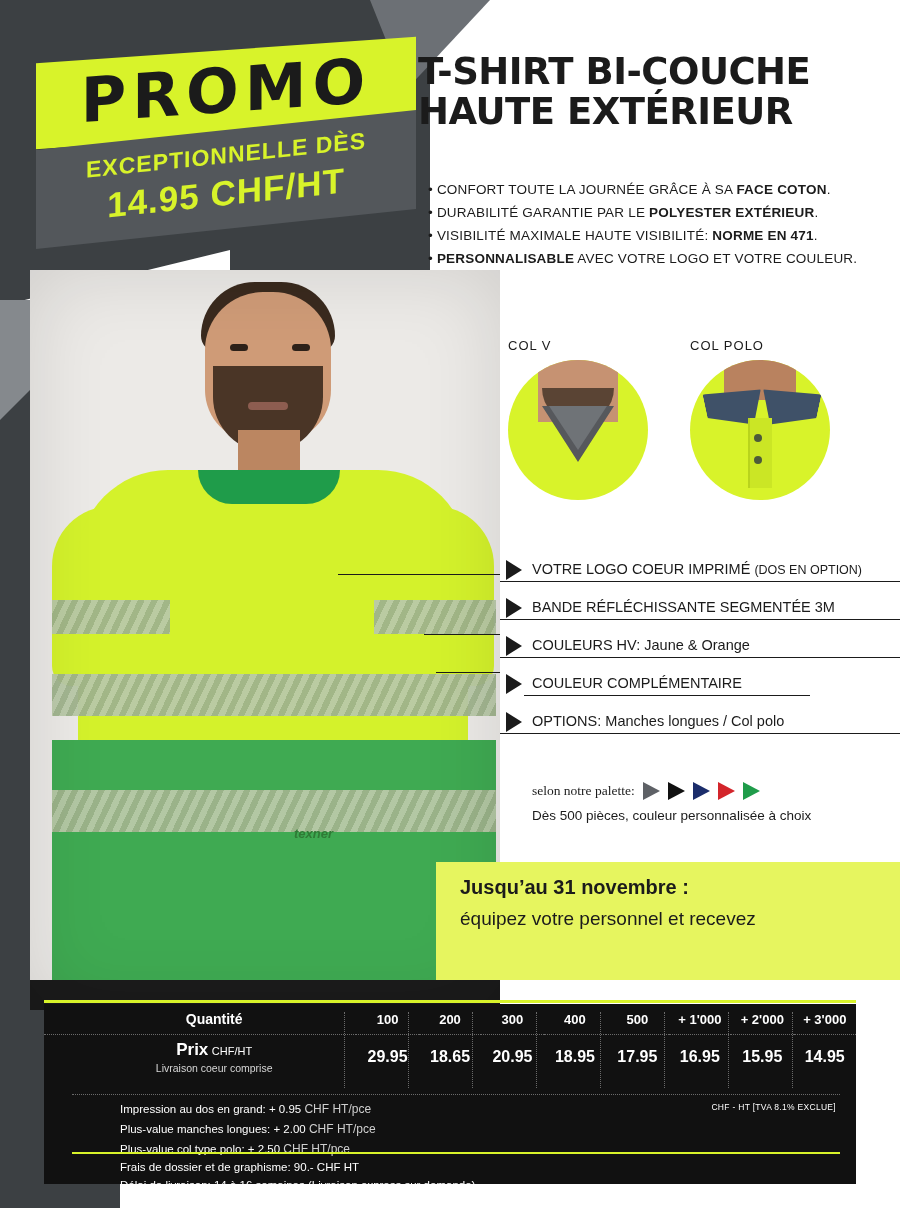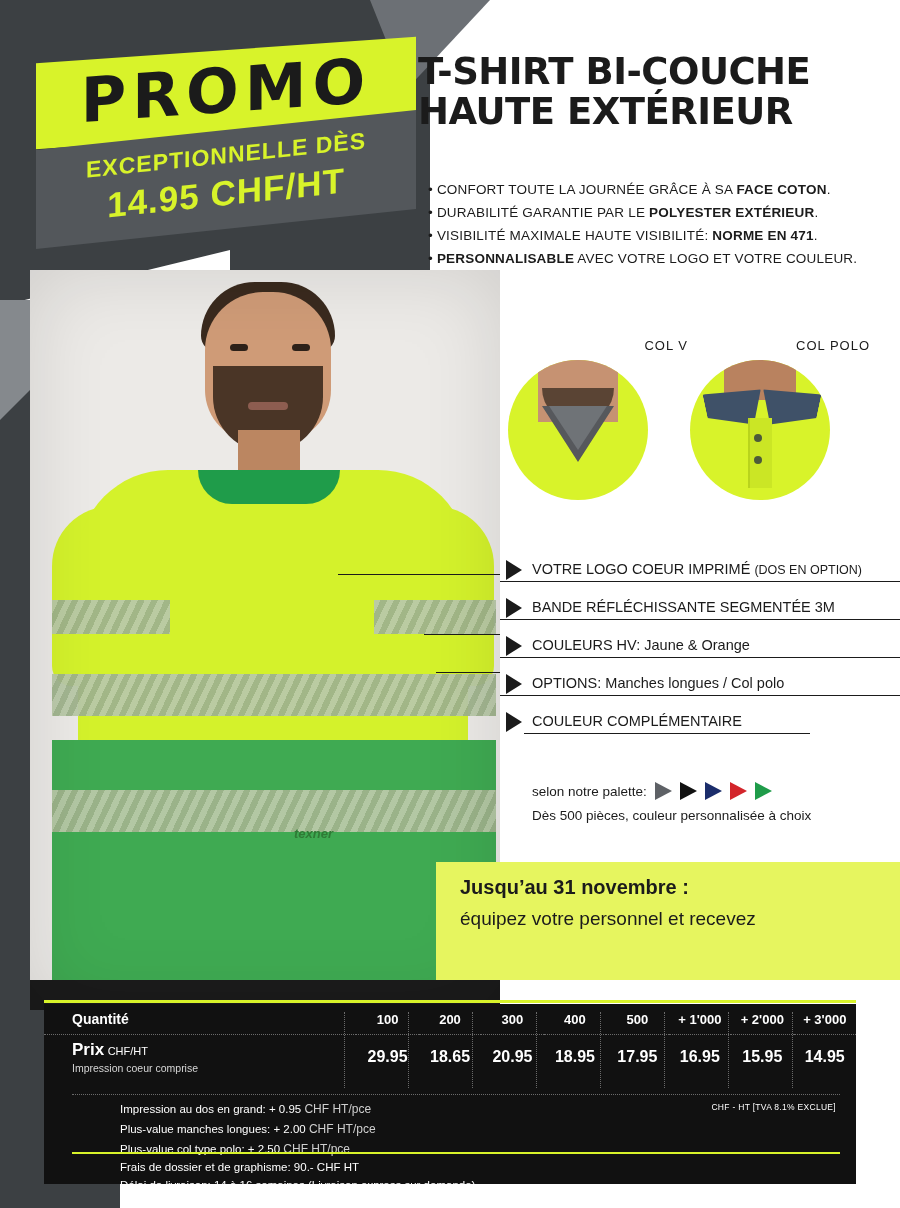--- a/index.html
+++ b/index.html
@@ -67,21 +67,21 @@
   .bullets p{
     margin:0 0 8px 0;font-size:13.5px;color:#1b1b1b;letter-spacing:.2px;
     font-family:"Liberation Sans", sans-serif;
   }
   .bullets b{font-weight:bold;}
 
   
   .collars{position:absolute;left:500px;top:338px;width:390px;}
   .collar{position:absolute;top:22px;}
   .collar .cap{
-    position:absolute;top:-22px;left:0;width:180px;text-align:right;
+    position:absolute;top:-22px;left:0;width:180px;text-align:left;
     font-size:13px;letter-spacing:1px;color:#1b1b1b;
   }
   .circ{
     width:140px;height:140px;border-radius:50%;overflow:hidden;position:relative;
     margin:0 auto;background:#d8f32a;
   }
   .collar.v{left:8px;}
   .collar.polo{left:190px;}
   .circ .skin{position:absolute;left:30px;top:0;width:80px;height:62px;background:#c69272;}
   .circ .beard{position:absolute;left:34px;top:28px;width:72px;height:36px;background:#5a4434;border-radius:0 0 40px 40px;}
@@ -105,41 +105,41 @@
   .frow{position:relative;height:38px;}
   .frow .line{position:absolute;left:0;right:0;bottom:8px;height:1px;background:#1b1b1b;}
   .frow .arrow{
     position:absolute;left:6px;bottom:10px;width:0;height:0;
     border-top:10px solid transparent;border-bottom:10px solid transparent;border-left:16px solid #1b1b1b;
   }
   .frow .txt{position:absolute;left:32px;bottom:13px;font-size:14.5px;color:#1b1b1b;margin-top:8px;}
   .frow .txt .small{font-size:12.5px;}
 
   .palette{position:absolute;left:532px;top:782px;width:360px;font-size:13.5px;color:#1b1b1b;}
-  .palette .row1{display:flex;align-items:center;gap:8px;}
+  .palette .row1{display:flex;align-items:center;gap:8px;font-family:Liberation Serif, serif;}
   .tri{width:0;height:0;border-top:9px solid transparent;border-bottom:9px solid transparent;border-left:17px solid #000;}
   .palette .row2{margin-top:8px;font-size:13.5px;}
 
   
   .leader{position:absolute;height:1px;background:#1b1b1b;}
 
   
   .offer{
     position:absolute;left:436px;top:862px;width:485px;height:118px;background:#e6f55f;
   }
   .offer .l1{position:absolute;left:24px;top:14px;font-size:20px;font-weight:bold;color:#1b1b1b;}
   .offer .l2{position:absolute;left:24px;top:46px;font-size:19px;color:#1b1b1b;}
   .offer .l3{position:absolute;left:24px;top:78px;font-size:21px;color:#1b1b1b;}
   .offer .l3 b{font-weight:bold;}
 
   
   .tablewrap{position:absolute;left:44px;top:1004px;width:812px;height:180px;background:#111111;}
   .tbl{width:100%;border-collapse:collapse;}
   .tbl th,.tbl td{color:#ffffff;font-size:12.5px;text-align:center;padding:0;}
-  .tbl .lbl{text-align:left;padding-left:28px;}
+  .tbl .lbl{text-align:center;padding-left:28px;}
   .hdr-row td{height:30px;border-bottom:1px dotted #6a6a6a;text-align:center;}
   .hdr-row .qty{font-size:14px;font-weight:bold;}
   .hdr-row .num{font-size:13px;font-weight:bold;}
   .price-row td{height:44px;}
   .price-row .plabel{font-size:17px;font-weight:bold;}
   .price-row .plabel span{font-size:11px;font-weight:normal;}
   .price-row .psub{display:block;font-size:10.5px;font-weight:normal;color:#d6d6d6;margin-top:2px;}
   .price-row .num{font-size:16px;font-weight:bold;}
   .sep{position:absolute;left:28px;right:16px;top:90px;height:1px;border-top:1px dotted #6a6a6a;}
   .notes{position:absolute;left:76px;top:96px;color:#ffffff;font-size:11.5px;line-height:1.65;}
@@ -292,28 +292,28 @@
       <div class="line"></div>
       <div class="arrow"></div>
       <div class="txt">BANDE RÉFLÉCHISSANTE SEGMENTÉE 3M</div>
     </div>
     <div class="frow">
       <div class="line"></div>
       <div class="arrow"></div>
       <div class="txt">COULEURS HV: Jaune &amp; Orange</div>
     </div>
     <div class="frow">
+      <div class="line" style="left:24px;right:90px;"></div>
+      <div class="arrow"></div>
+      <div class="txt">COULEUR COMPLÉMENTAIRE</div>
+    </div>
+    <div class="frow">
       <div class="line"></div>
       <div class="arrow"></div>
       <div class="txt">OPTIONS: Manches longues / Col polo</div>
-    </div>
-    <div class="frow">
-      <div class="line" style="left:24px;right:90px;"></div>
-      <div class="arrow"></div>
-      <div class="txt">COULEUR COMPLÉMENTAIRE</div>
     </div>
   </div>
 
   <div class="palette">
     <div class="row1">
       <span>selon notre palette:</span>
       <span class="tri" style="border-left-color:#5e6166"></span>
       <span class="tri" style="border-left-color:#111111"></span>
       <span class="tri" style="border-left-color:#1b2d6b"></span>
       <span class="tri" style="border-left-color:#d3252b"></span>
@@ -339,21 +339,21 @@
         <td class="num" style="width:64px">400</td>
         <td class="num" style="width:64px">500</td>
         <td class="num" style="width:64px">+ 1'000</td>
         <td class="num" style="width:64px">+ 2'000</td>
         <td class="num" style="width:64px">+ 3'000</td>
       </tr>
       <tr class="price-row">
         <td class="lbl">
           <span class="plabel">Prix</span>
           <span class="plabel"><span>CHF/HT</span></span>
-          <span class="psub">Impression coeur comprise</span>
+          <span class="psub">Livraison coeur comprise</span>
         </td>
         <td class="num">29.95</td>
         <td class="num">18.65</td>
         <td class="num">20.95</td>
         <td class="num">18.95</td>
         <td class="num">17.95</td>
         <td class="num">16.95</td>
         <td class="num">15.95</td>
         <td class="num">14.95</td>
       </tr>

